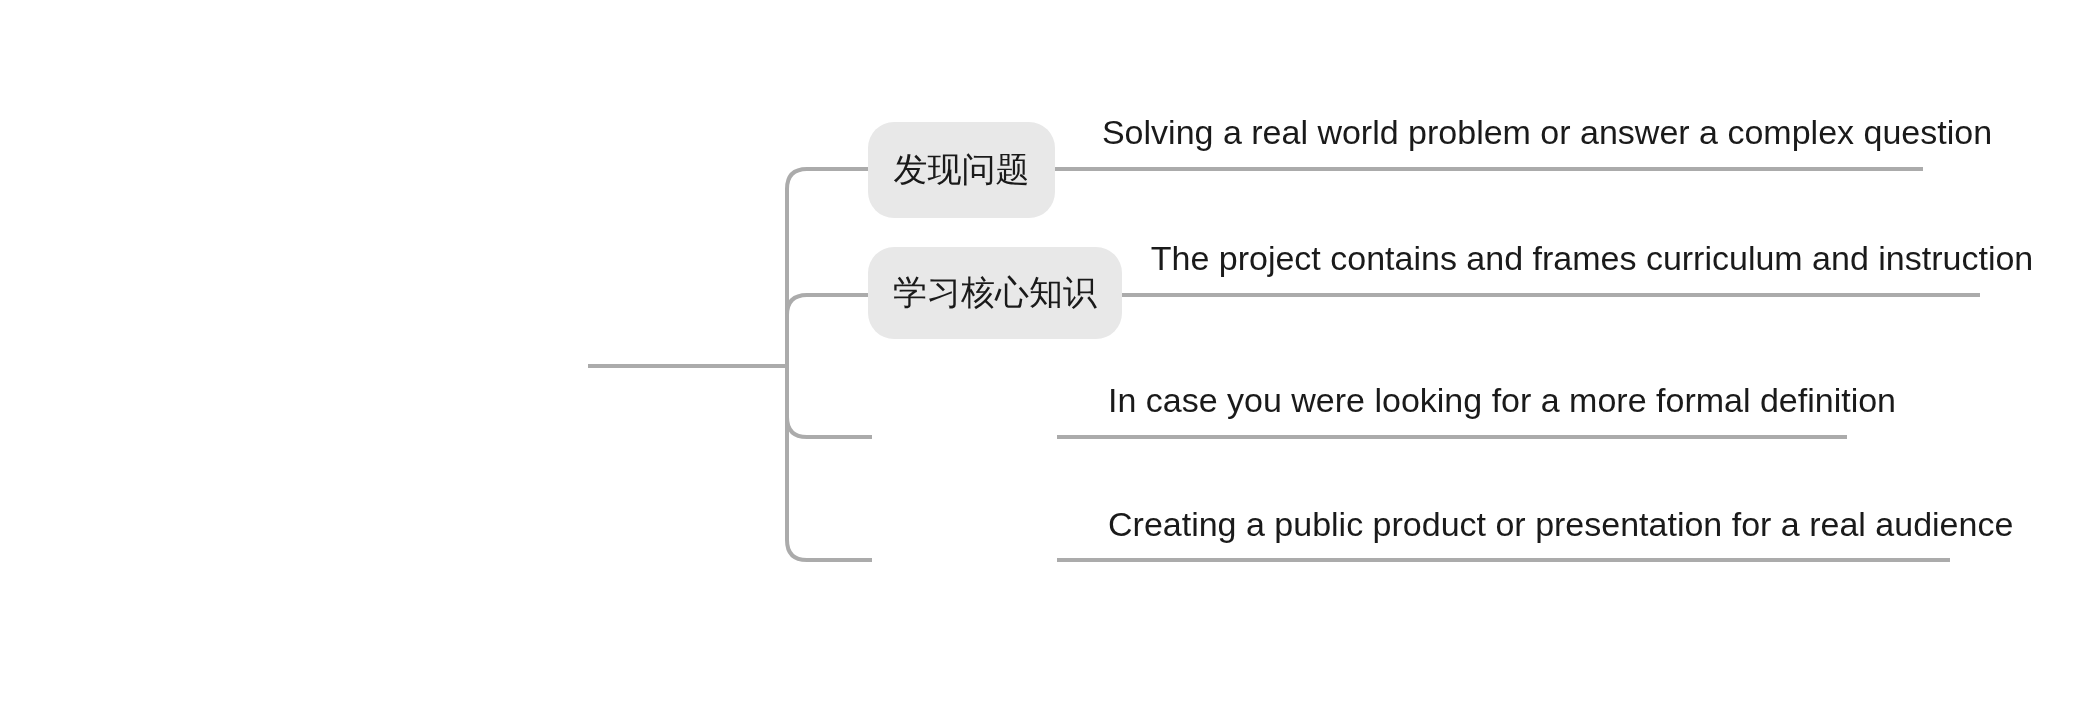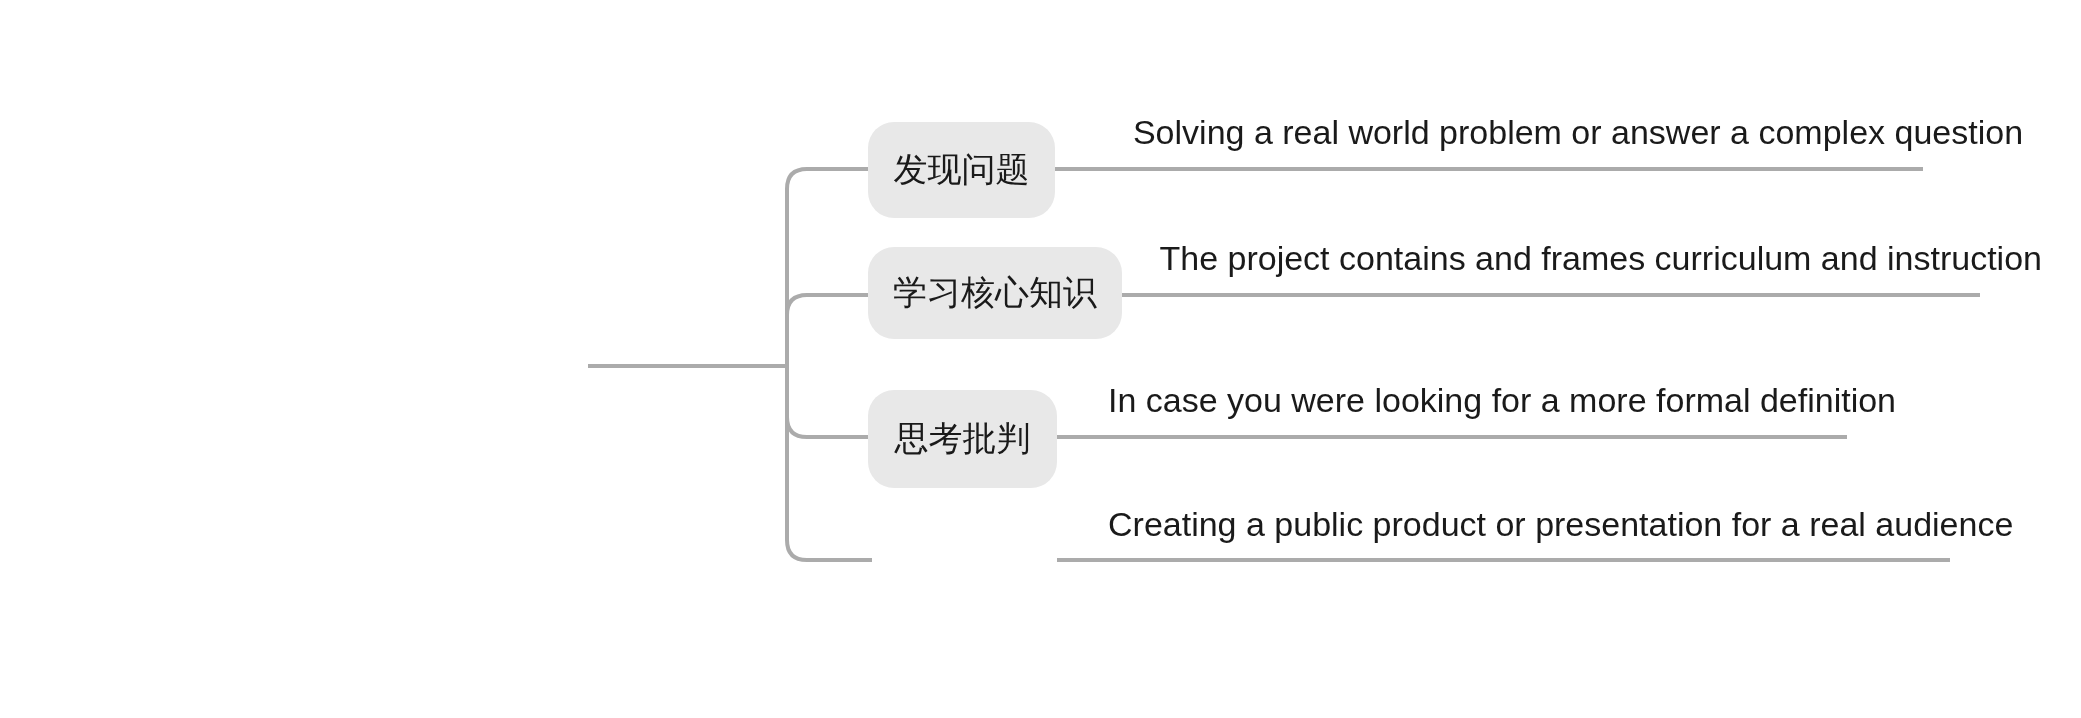--- a/index.html
+++ b/index.html
@@ -63,22 +63,22 @@
     position: absolute;
     width: 900px;
     height: 40px;
     line-height: 40px;
     text-align: center;
     font-size: 34px;
     font-weight: 400;
     color: var(--text-color, #1A1A1A);
     white-space: nowrap;
   }
-  .detail-1 { left: 1097px; top: 112px; margin-left: 31px; }
-  .detail-2 { left: 1142px; top: 238px; text-align: right; }
+  .detail-1 { left: 1097px; top: 112px; }
+  .detail-2 { left: 1142px; top: 238px; }
   .detail-3 { left: 1052px; top: 380px; }
   .detail-4 { left: 1108px; top: 504px; }
 </style>
 </head>
 <body>
 
 <div class="canvas">
 
   <svg class="connectors" viewBox="0 0 2081 718" aria-hidden="true">
     <path d="M 588 366 H 787"></path>
@@ -90,21 +90,20 @@
     <path d="M 1122 295 H 1980"></path>
     <path d="M 1057 437 H 1847"></path>
     <path d="M 1057 560 H 1950"></path>
   </svg>
 
 
   <div class="node topic-node topic-1">发现问题</div>
 
   <div class="node topic-node topic-2">学习核心知识</div>
 
-  <div class="node topic-node topic-3">思考批判</div>
 
 
   <div class="detail-node detail-1">Solving a real world problem or answer a complex question</div>
 
   <div class="detail-node detail-2">The project contains and frames curriculum and instruction</div>
 
   <div class="detail-node detail-3">In case you were looking for a more formal definition</div>
 
   <div class="detail-node detail-4">Creating a public product or presentation for a real audience</div>
 

